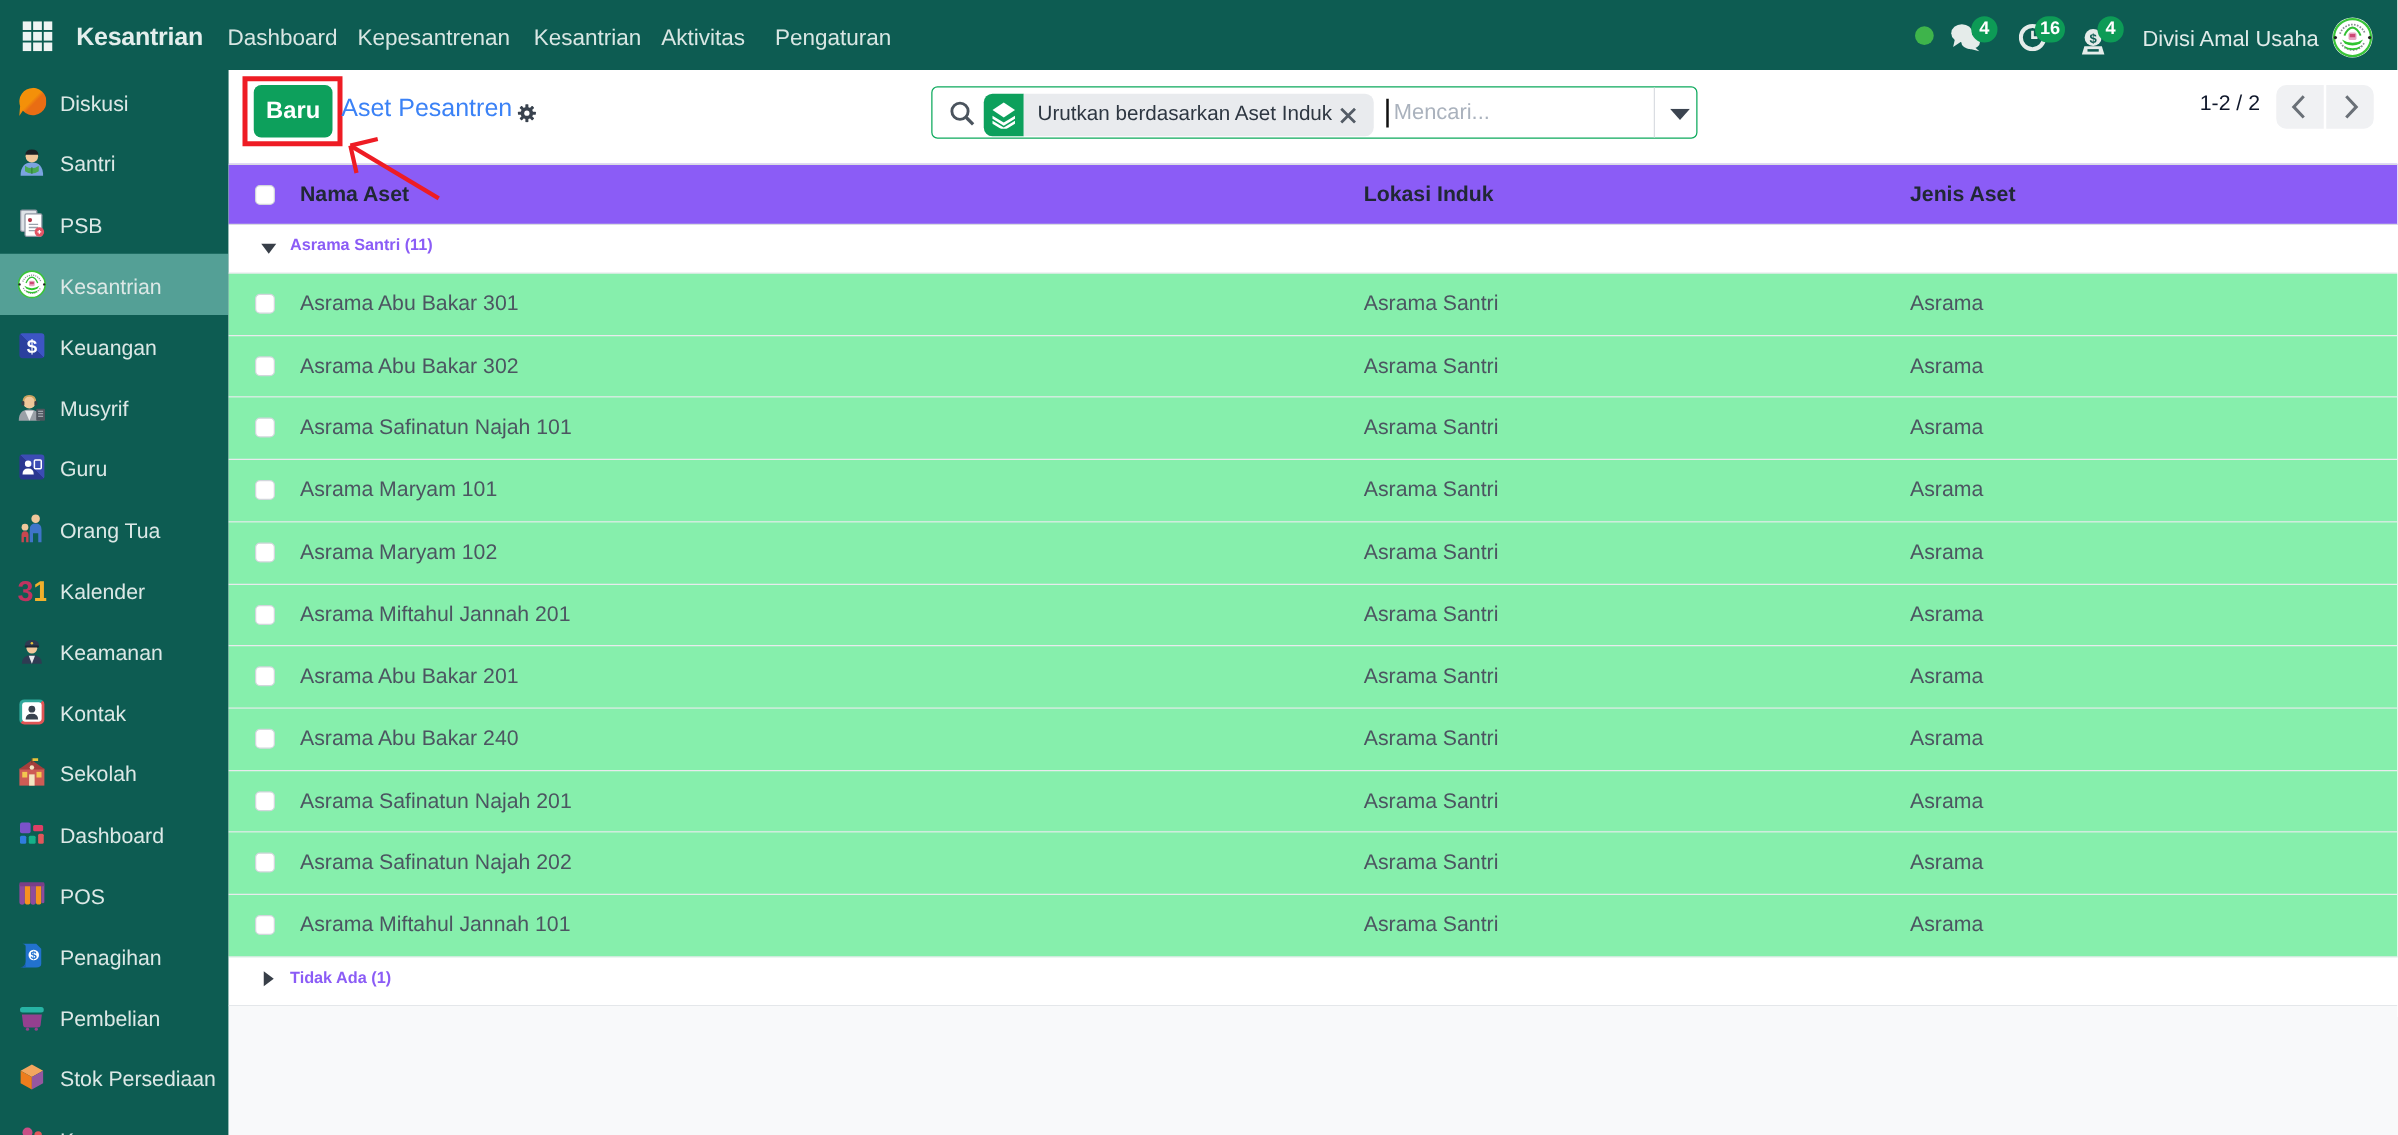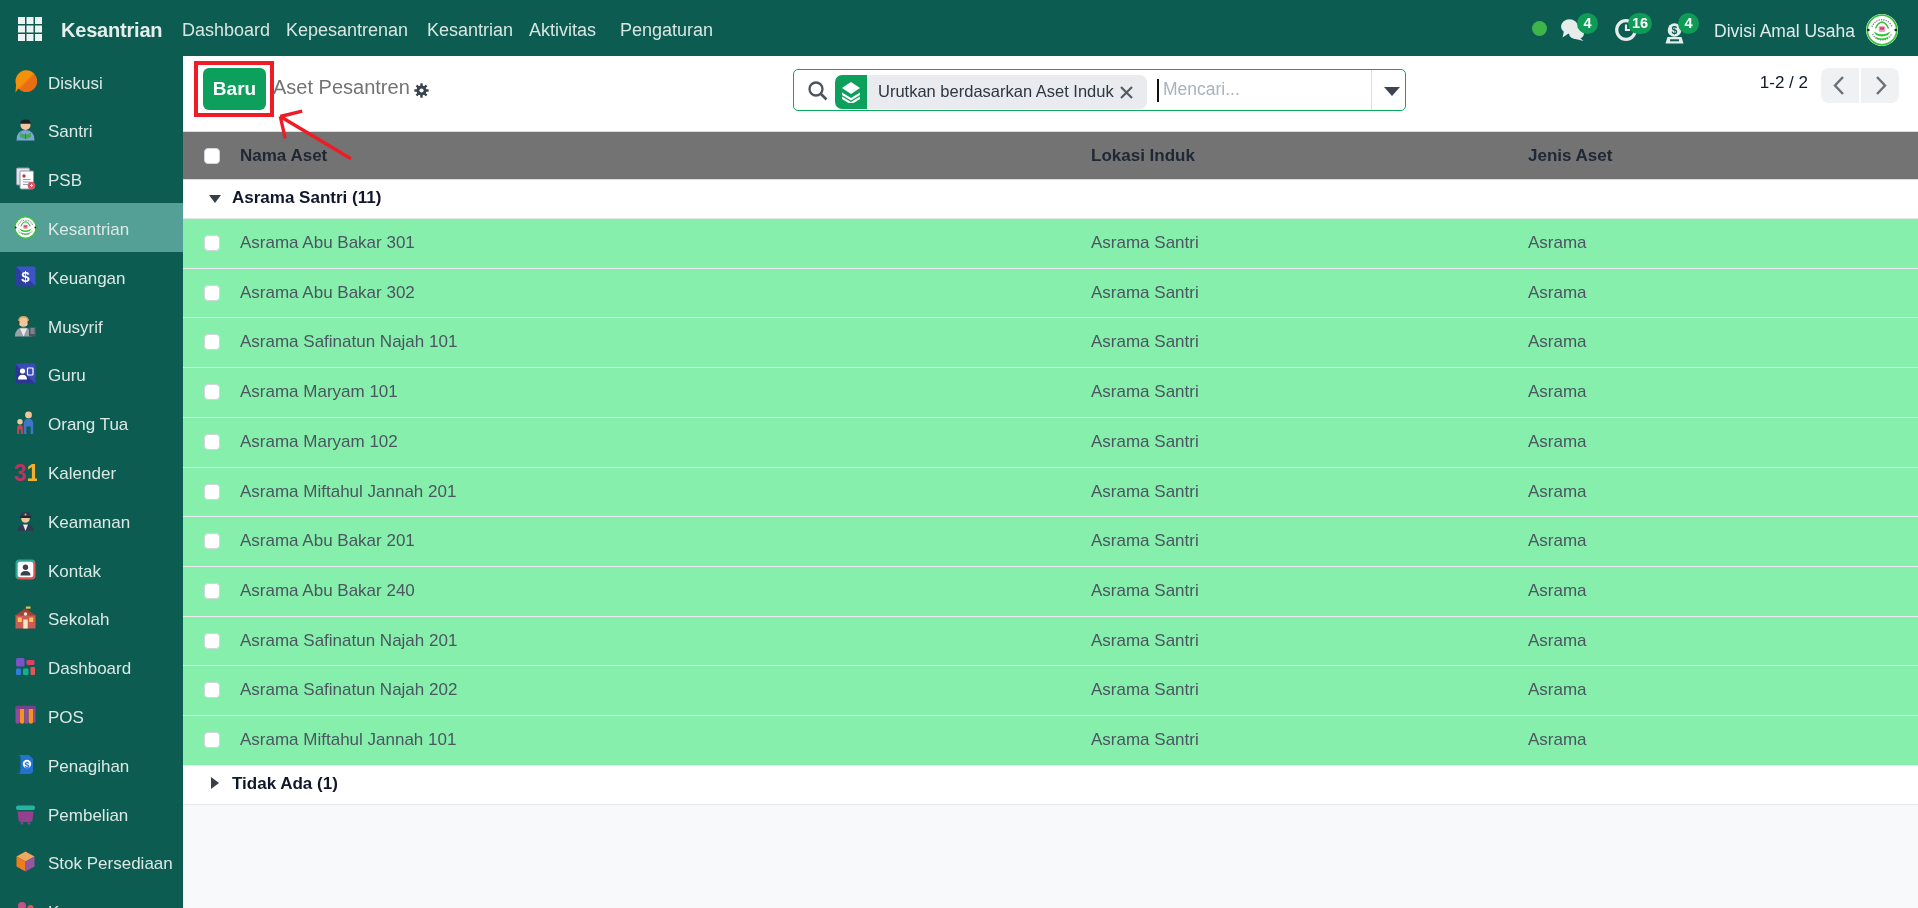--- a/index.html
+++ b/index.html
@@ -30,45 +30,45 @@
 .sicon { position:absolute; left:14px; top:13px; width:23px; height:23px; }
 .slabel { position:absolute; left:48px; top:15px; font-size:17px; color:#dce8e6; line-height:23px; white-space:nowrap; }
 
 
 #content { position:absolute; left:183px; top:56px; width:1735px; height:852px; background:#fff; }
 
 
 #btn-baru { position:absolute; left:20px; top:12px; width:63px; height:42px; background:#0da05c; border-radius:6px;
   color:#fff; font-size:19px; font-weight:700; text-align:center; line-height:42px; }
 #redbox { position:absolute; left:11px; top:5px; width:80px; height:56px; border:4.5px solid #ee1c24; }
-#title { position:absolute; left:90px; top:20px; font-size:20px; color:#737373; }
+#title { position:absolute; left:90px; top:20px; font-size:20px; color:#3b82f6; }
 #gear { position:absolute; left:231px; top:27px; }
 #pager { position:absolute; right:110px; top:17px; font-size:17px; color:#0f172a; }
 .pagebtn { position:absolute; top:12px; width:38px; height:35px; background:#f0f1f3; }
 #pbtn-prev { left:1638px; border-radius:8px 0 0 8px; }
 #pbtn-next { left:1678px; border-radius:0 8px 8px 0; }
 
 
-#search { position:absolute; left:562px; top:13px; width:613px; height:42px; border:1px solid #0ca95c; border-radius:5px; background:#fff;margin-left:48px; }
+#search { position:absolute; left:562px; top:13px; width:613px; height:42px; border:1px solid #0ca95c; border-radius:5px; background:#fff; }
 #sfacet { position:absolute; left:41px; top:4.5px; height:34px; }
 #sfacet .fgreen { position:absolute; left:0; top:0; width:32px; height:34px; background:#0da05c; border-radius:7px 0 0 7px; }
 #sfacet .fgray { position:absolute; left:32px; top:0; width:280px; height:34px; background:#e9ebee; border-radius:0 7px 7px 0; }
 #sfacet .ftext { position:absolute; left:43px; top:7.5px; font-size:16.5px; color:#2e3742; white-space:nowrap; }
 #cursorline { position:absolute; left:363px; top:9px; width:1.5px; height:23px; background:#111; }
 #placeholder { position:absolute; left:369px; top:9px; font-size:17.5px; color:#aab2bd; }
 #sdivider { position:absolute; left:577px; top:0; width:1px; height:40px; background:#dadde2; }
 
 
-#thead { position:absolute; left:0; top:75px; width:1735px; height:49px; background:#737373;
+#thead { position:absolute; left:0; top:75px; width:1735px; height:49px; background:#8b5cf6;
   border-top:1px solid #d9dce1; border-bottom:1px solid #d9dce1; }
 .hlabel { position:absolute; top:14px; font-size:17px; font-weight:700; color:#202835; }
 .cb { position:absolute; left:21px; width:16px; height:16px; border:1px solid #d2d6dc; border-radius:4px; background:#fff; }
 #tbody { position:absolute; left:0; top:124px; width:1735px; }
 .grouprow { position:relative; width:1735px; height:39px; border-bottom:1px solid #e4e7ea; background:#fff; }
-.gtext { position:absolute; left:49px; top:8px; font-size:17px; font-weight:700; color:#0f172a; }
+.gtext { position:absolute; left:49px; top:8px; font-size:13px; font-weight:700; color:#8b5cf6; }
 .tri-down { position:absolute; left:26px; top:15px; width:0; height:0;
   border-left:6.5px solid transparent; border-right:6.5px solid transparent; border-top:8px solid #383f48; }
 .tri-right { position:absolute; left:28px; top:11px; width:0; height:0;
   border-top:6.5px solid transparent; border-bottom:6.5px solid transparent; border-left:8px solid #383f48; }
 .drow { position:relative; width:1735px; height:49.73px; border-bottom:1px solid #e8eaed; background:#86efac; }
 .drow .cb { top:16px; }
 .c1 { position:absolute; left:57px; top:14px; font-size:17px; color:#4c5561; }
 .c2 { position:absolute; left:908px; top:14px; font-size:17px; color:#4c5561; }
 .c3 { position:absolute; left:1345px; top:14px; font-size:17px; color:#4c5561; }
 #belowtable { position:absolute; left:0; top:852px; width:1735px; height:0px; background:#f8f9fa; }

